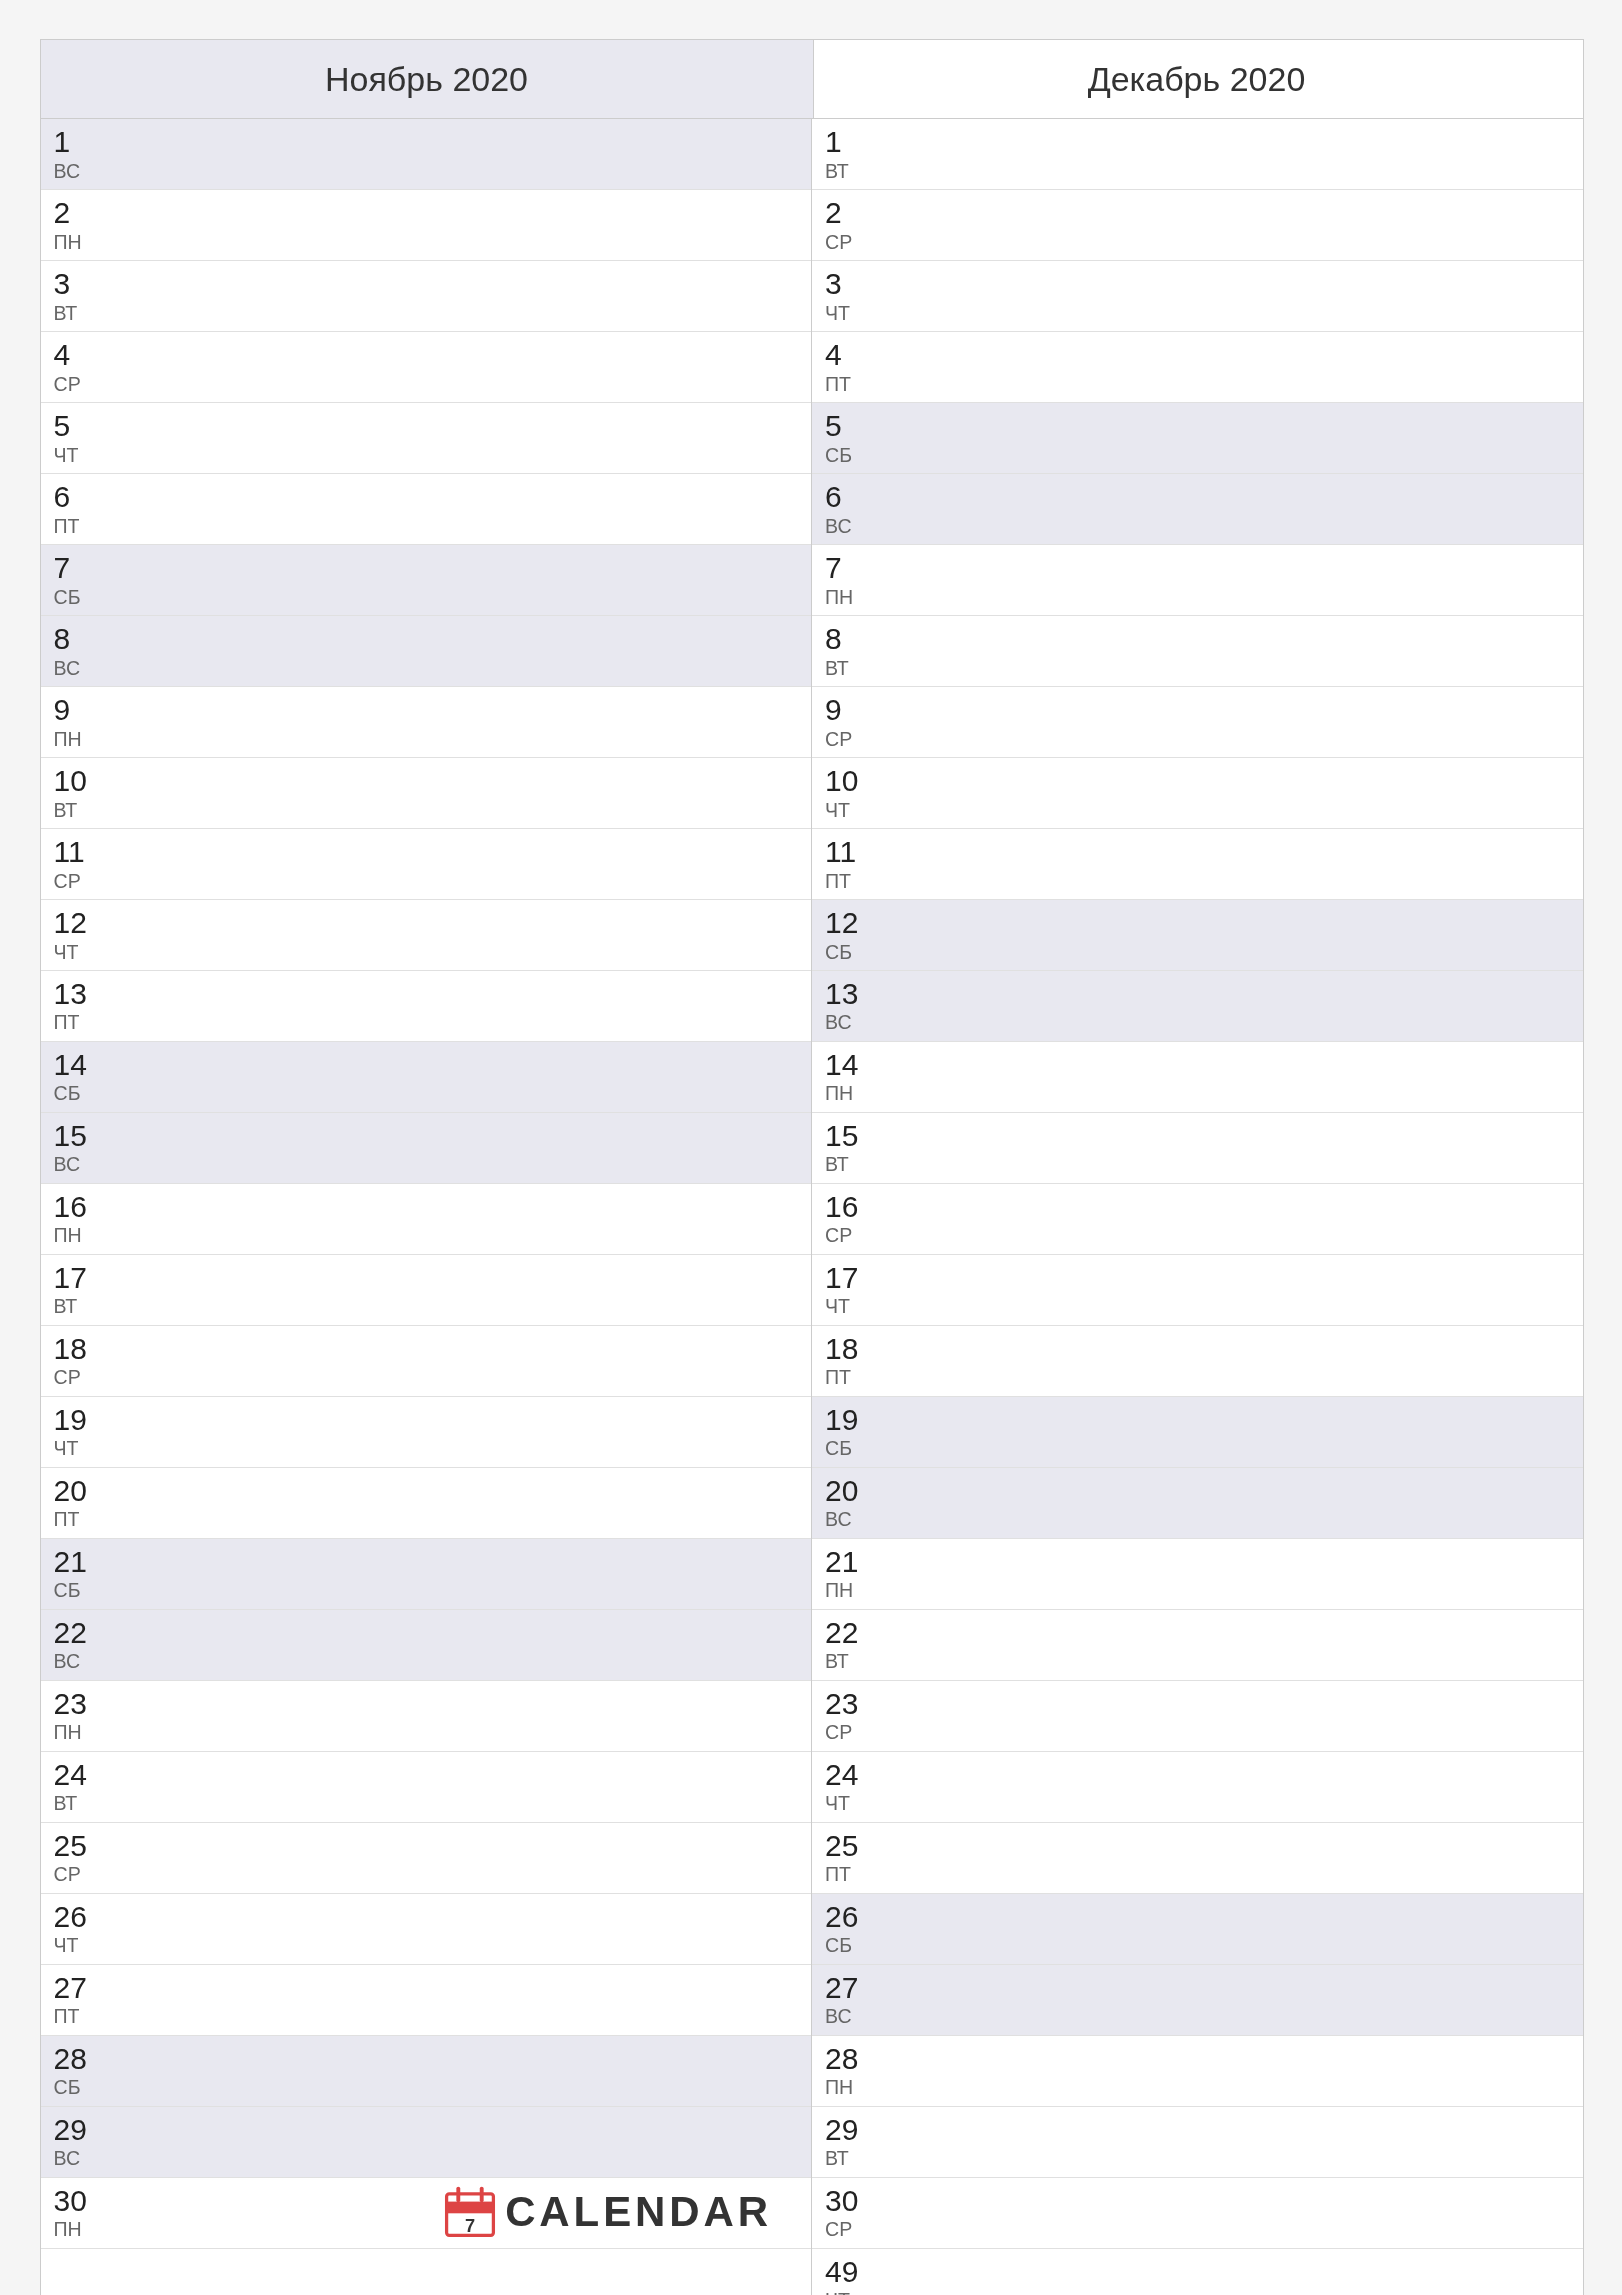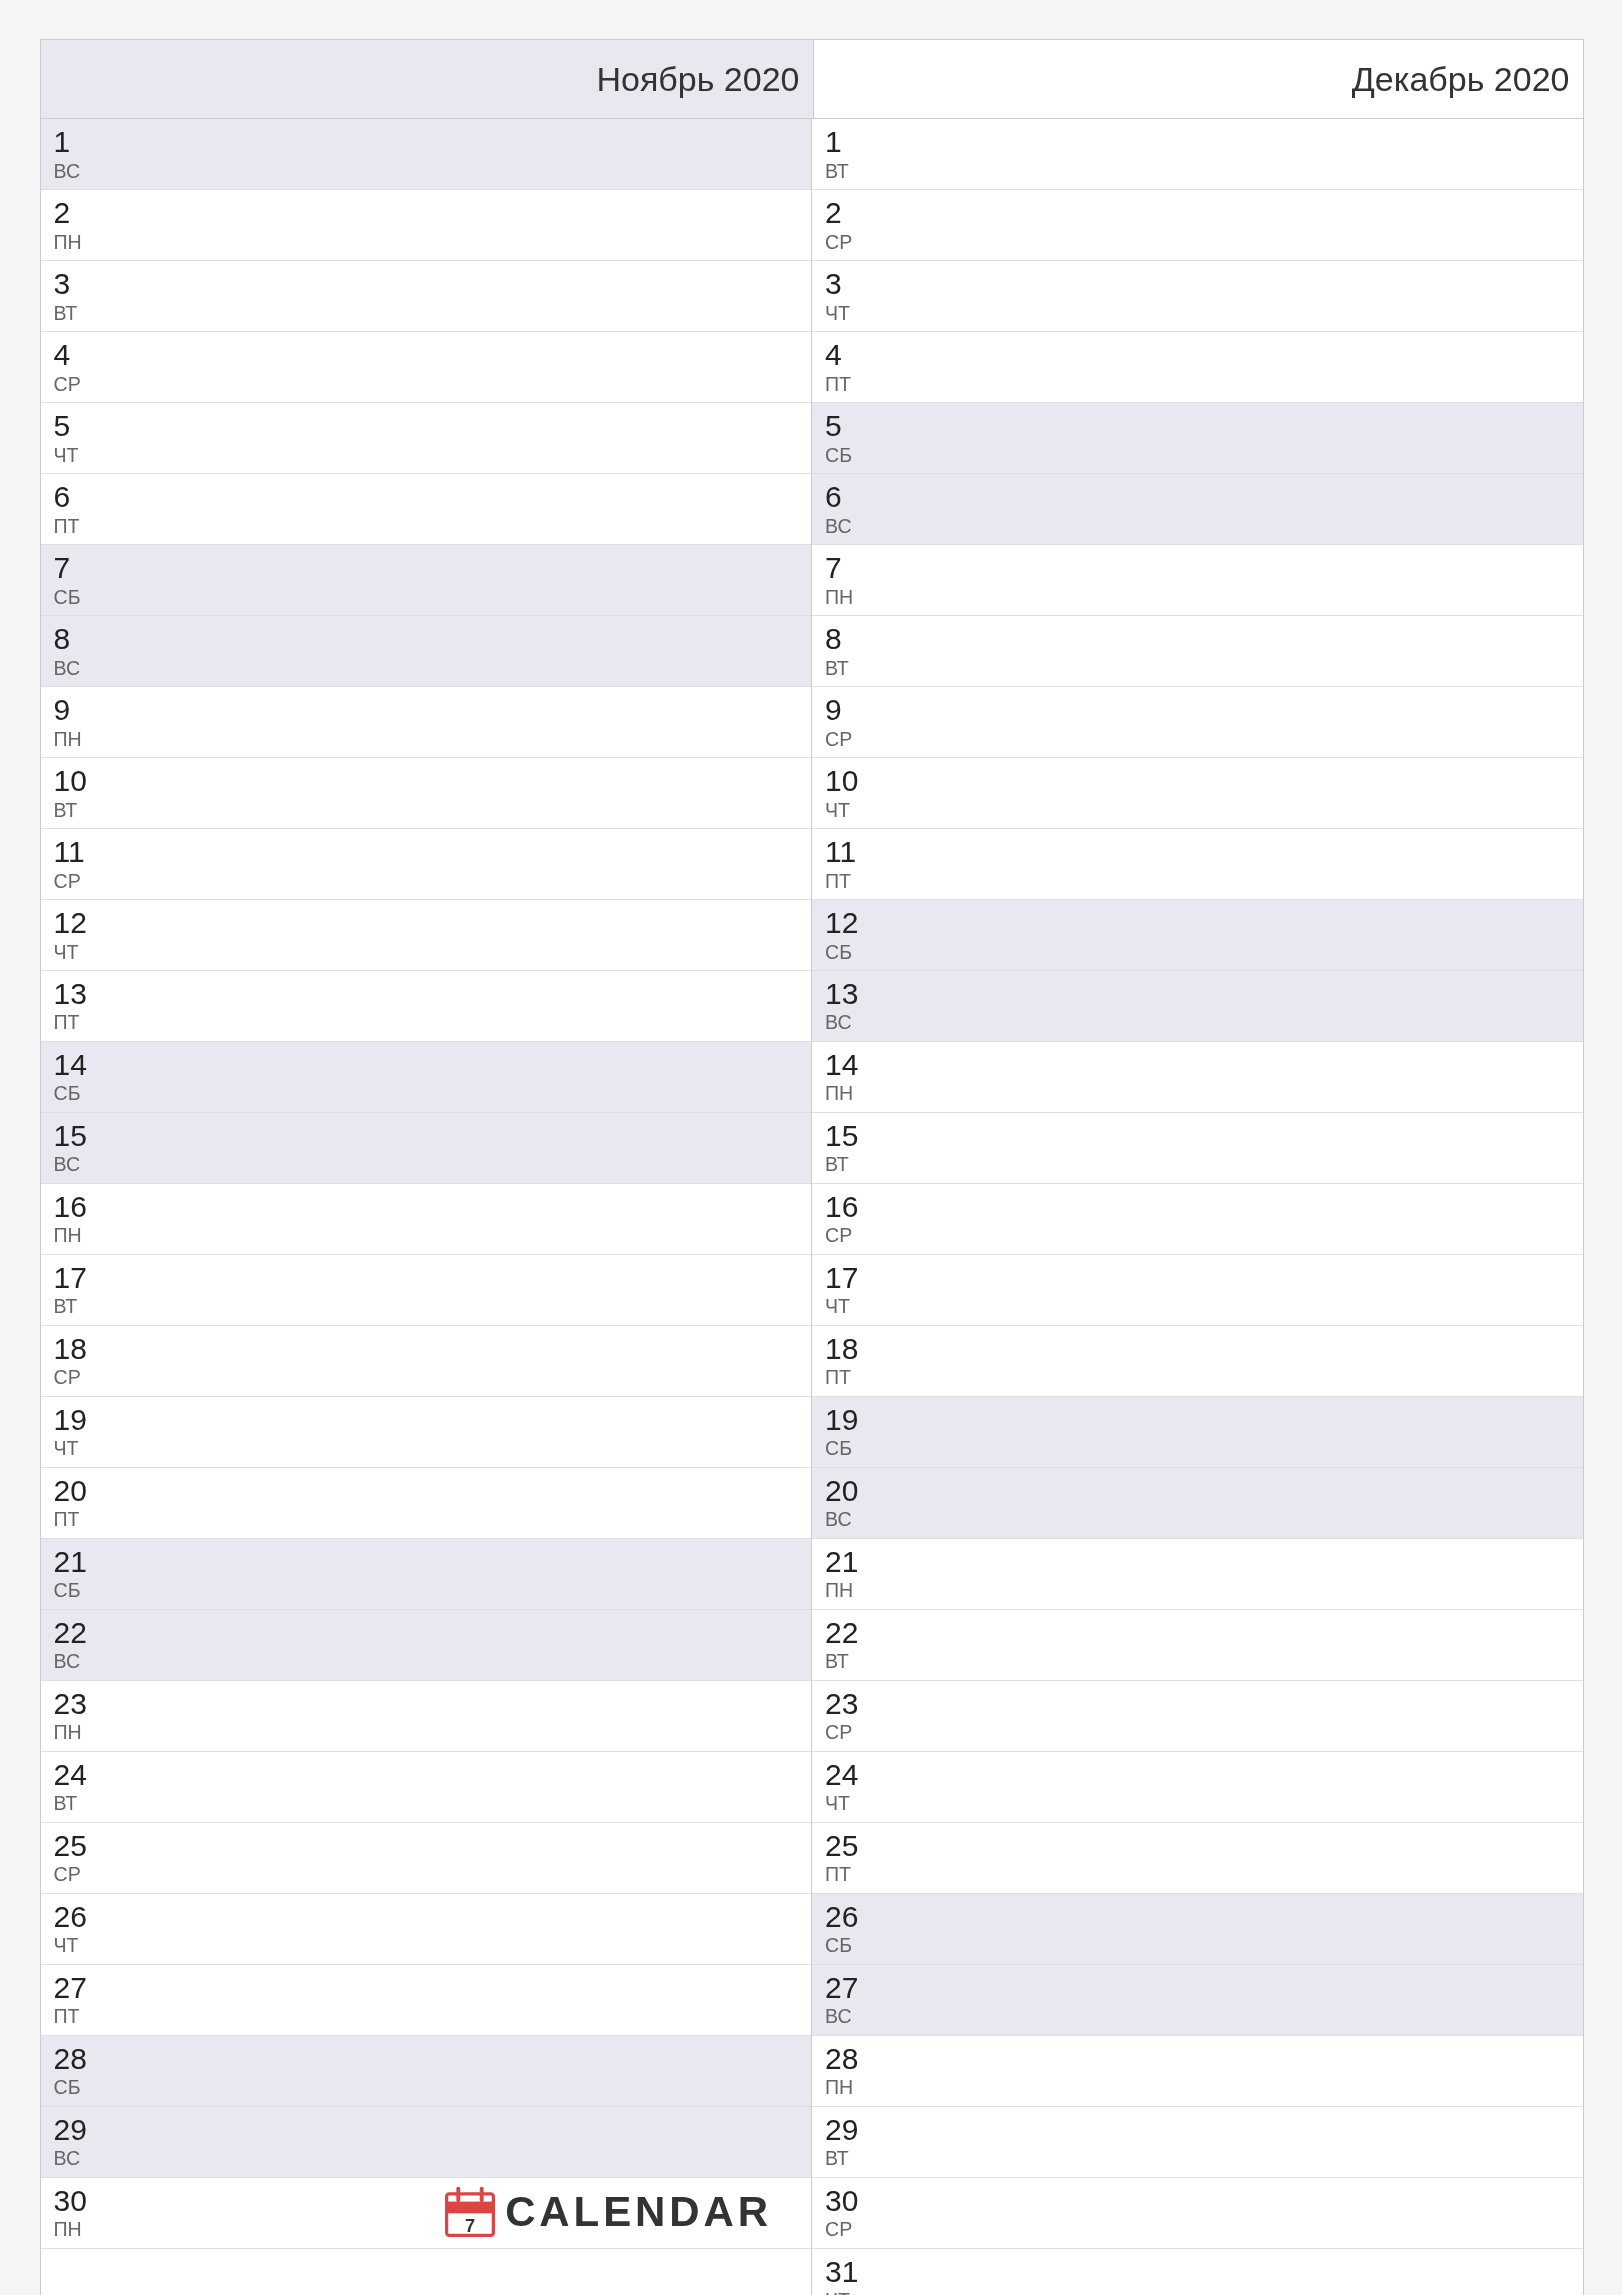--- a/index.html
+++ b/index.html
@@ -26,21 +26,21 @@
     }
 
     .calendar-header {
       display: flex;
       border-bottom: 0.7px solid #cccccc;
     }
 
     .month-header {
       flex: 1;
       padding: 19.6px 13px;
-      text-align: right;
+      text-align: center;
       font-size: 34px;
       font-weight: 500;
       color: #333333;
       border-right: 0.7px solid #cccccc;
     }
 
     .month-header:last-child {
       border-right: none;
     }
 
@@ -487,21 +487,21 @@
       </div>
     </div>
         <div class="day-row weekday">
       <div class="day-cell">
         <span class="day-number">30</span>
         <span class="day-name">СР</span>
       </div>
     </div>
         <div class="day-row weekday">
       <div class="day-cell">
-        <span class="day-number">31</span>
+        <span class="day-number">49</span>
         <span class="day-name">ЧТ</span>
       </div>
     </div>
       </div>
 
   </div>
 
 </div>
 
 

